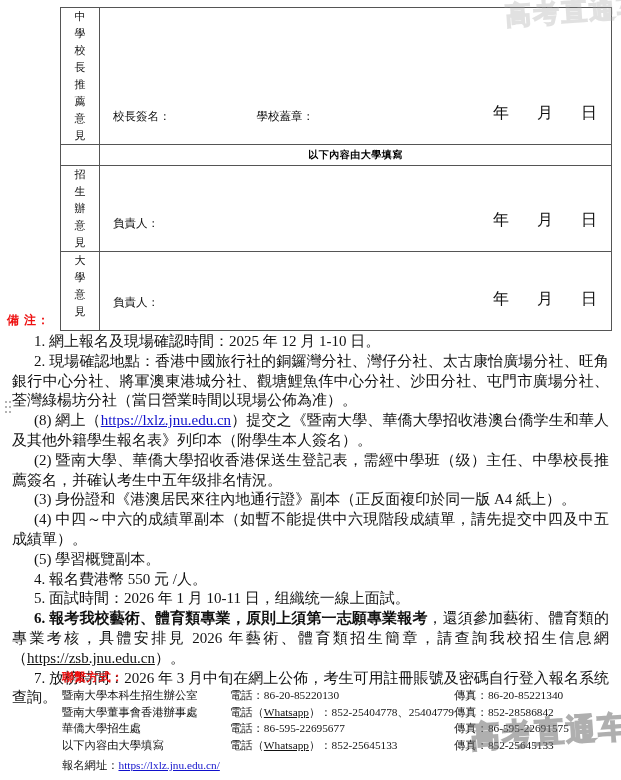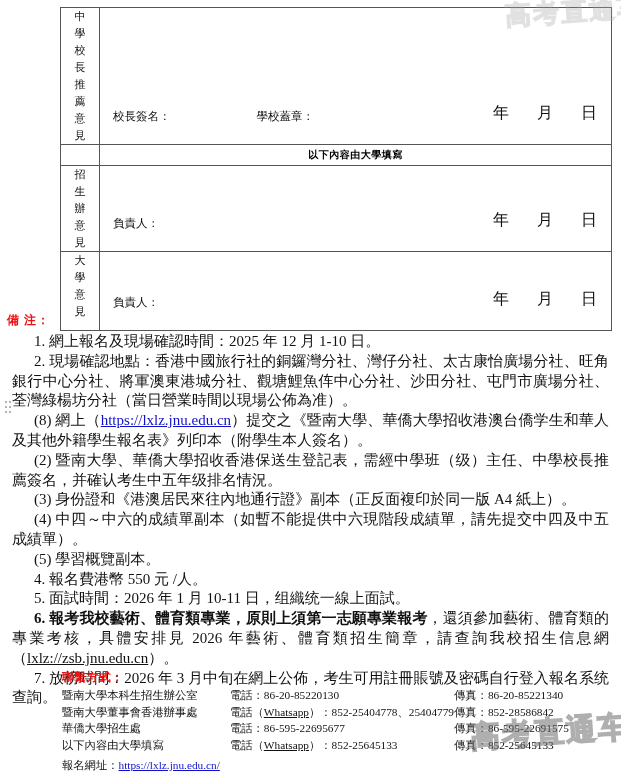--- a/index.html
+++ b/index.html
@@ -305,21 +305,21 @@
   <div class="notes-body">
     <p class="note-p">1. 網上報名及現場確認時間：2025 年 12 月 1-10 日。</p>
     <p class="note-p">2. 現場確認地點：香港中國旅行社的銅鑼灣分社、灣仔分社、太古康怡廣場分社、旺角銀行中心分社、將軍澳東港城分社、觀塘鯉魚伡中心分社、沙田分社、屯門市廣場分社、荃灣綠楊坊分社（當日營業時間以現場公佈為准）。</p>
     <p class="note-p sub"><span>(8) 網上（</span><a class="url" href="#">https://lxlz.jnu.edu.cn</a><span>）提交之《暨南大學、華僑大學招收港澳台僑学生和華人及其他外籍學生報名表》列印本（附學生本人簽名）。</span></p>
     <p class="note-p sub">(2) 暨南大學、華僑大學招收香港保送生登記表，需經中學班（级）主任、中學校長推薦簽名，并確认考生中五年级排名情況。</p>
     <p class="note-p sub">(3) 身份證和《港澳居民來往內地通行證》副本（正反面複印於同一版 A4 紙上）。</p>
     <p class="note-p sub">(4) 中四～中六的成績單副本（如暫不能提供中六現階段成績單，請先提交中四及中五成績單）。</p>
     <p class="note-p sub">(5) 學習概覽副本。</p>
     <p class="note-p">4. 報名費港幣 550 元 /人。</p>
     <p class="note-p">5. 面試時間：2026 年 1 月 10-11 日，组織统一線上面試。</p>
-    <p class="note-p"><span class="bold-seg">6. 報考我校藝術、體育類專業，原則上須第一志願專業報考</span><span>，還須參加藝術、體育類的專業考核，具體安排見 2026 年藝術、體育類招生簡章，請查詢我校招生信息網（</span><a class="url-dark" href="#">lxlz://zsb.jnu.edu.cn</a><span>）。</span></p>
+    <p class="note-p"><span class="bold-seg">6. 報考我校藝術、體育類專業，原則上須第一志願專業報考</span><span>，還須參加藝術、體育類的專業考核，具體安排見 2026 年藝術、體育類招生簡章，請查詢我校招生信息網（</span><a class="url-dark" href="#">https://zsb.jnu.edu.cn</a><span>）。</span></p>
     <p class="note-p">7. 放榜時間：2026 年 3 月中旬在網上公佈，考生可用註冊賬號及密碼自行登入報名系统查詢。</p>
   </div>
 </div>
 
 <div class="margin-marker">
   <i></i>
     <i></i>
   <i></i>
     <i></i>
   <i></i>

